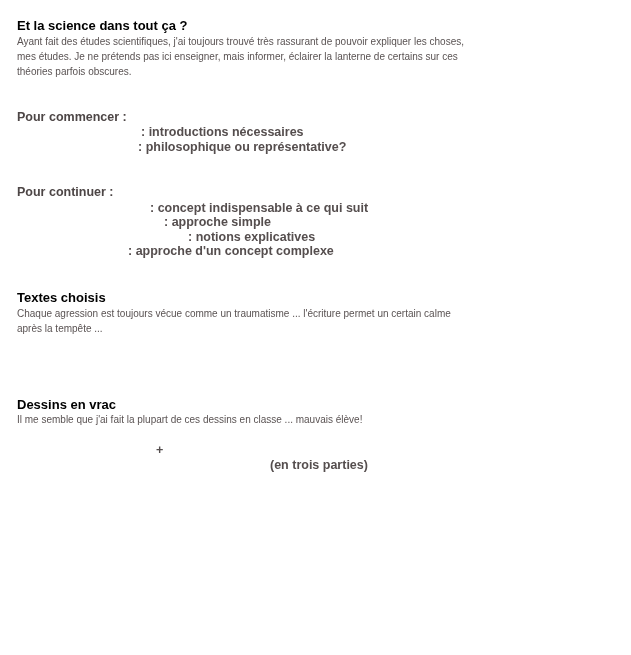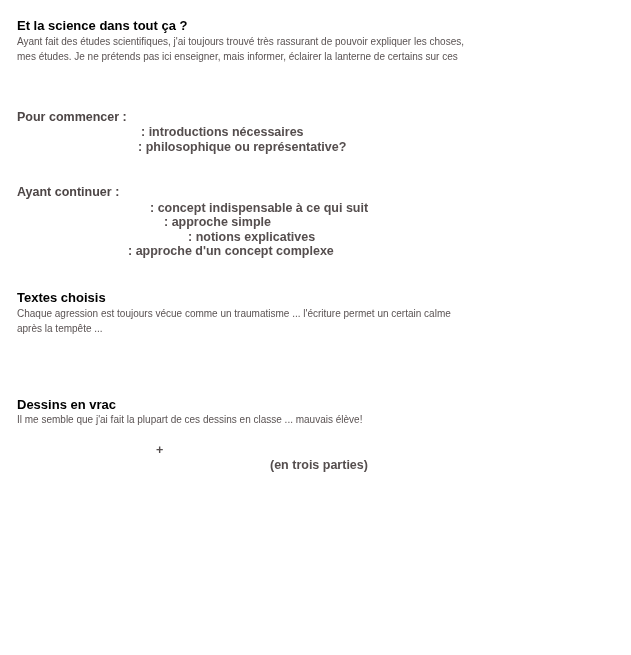--- a/index.html
+++ b/index.html
@@ -72,29 +72,30 @@
   #parts-note { left: 270px; top: 458px; }
 </style>
 </head>
 <body>
 
 <div id="t-science" class="abs heading-red">Et la science dans tout ça ?</div>
 
 <div id="p-science" class="abs body-text">
   <div>Ayant fait des études scientifiques, j'ai toujours trouvé très rassurant de pouvoir expliquer les choses,</div>
   <div>mes études. Je ne prétends pas ici enseigner, mais informer, éclairer la lanterne de certains sur ces</div>
+  <div>théories parfois obscures.</div>
 </div>
 
 <div id="l-commencer" class="abs label-bold">Pour commencer :</div>
 
 <div id="c-item0" class="abs item-bold">: introductions nécessaires</div>
 
 <div id="c-item1" class="abs item-bold">: philosophique ou représentative?</div>
 
-<div id="l-continuer" class="abs label-bold">Ayant continuer :</div>
+<div id="l-continuer" class="abs label-bold">Pour continuer :</div>
 
 <div id="n-item0" class="abs item-bold">: concept indispensable à ce qui suit</div>
 
 <div id="n-item1" class="abs item-bold">: approche simple</div>
 
 <div id="n-item2" class="abs item-bold">: notions explicatives</div>
 
 <div id="n-item3" class="abs item-bold">: approche d'un concept complexe</div>
 
 <div id="t-textes" class="abs heading-red">Textes choisis</div>

